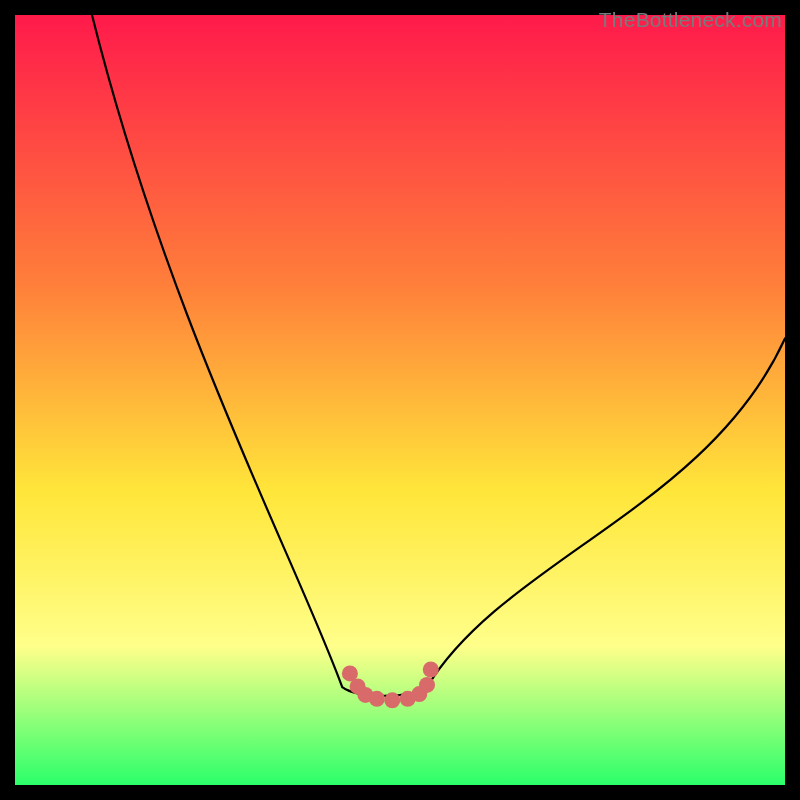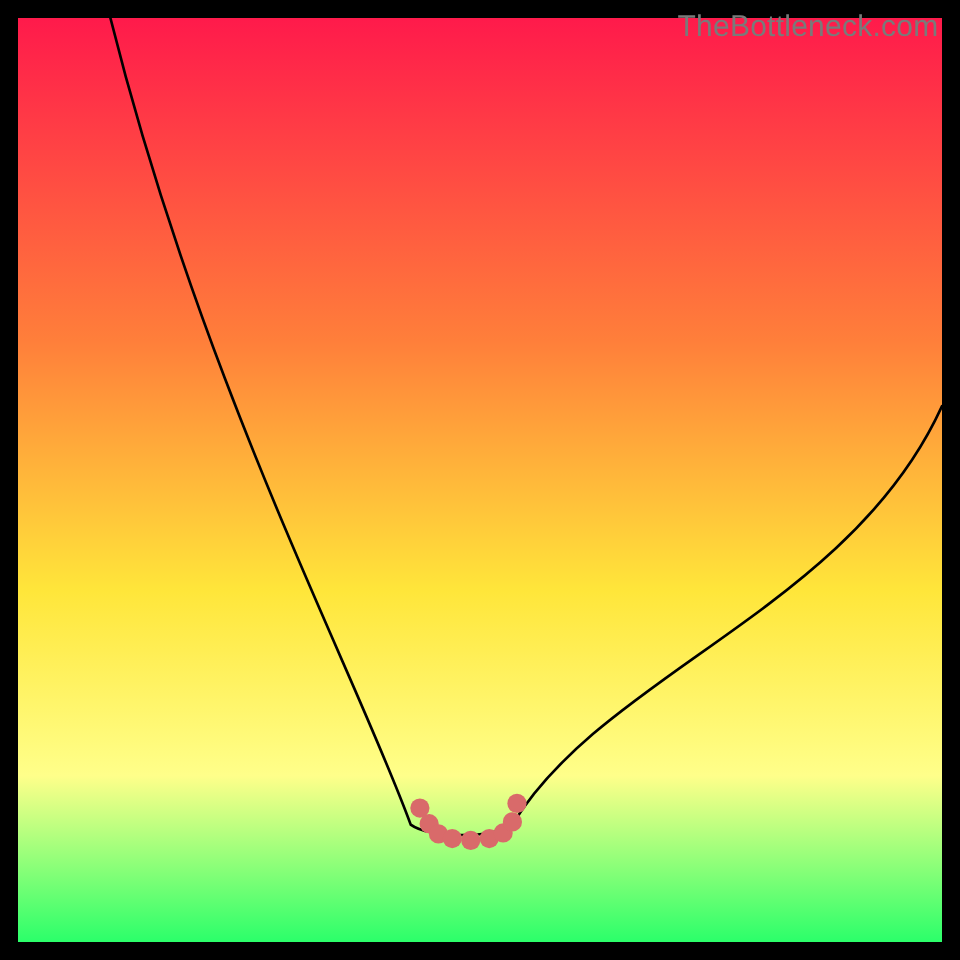--- a/index.html
+++ b/index.html
@@ -24,21 +24,21 @@
     left: 0;
     top: 0;
     width: 770px;
     height: 770px;
   }
   .watermark {
     position: absolute;
     top: 8px;
     right: 18px;
     color: #7a7a7a;
-    font-size: 25px;
+    font-size: 21px;
     font-weight: 500;
     letter-spacing: 0.2px;
     font-family: Arial, Helvetica, sans-serif;
   }
   svg { display: block; }
 </style>
 </head>
 <body>
 
 <div class="frame">

